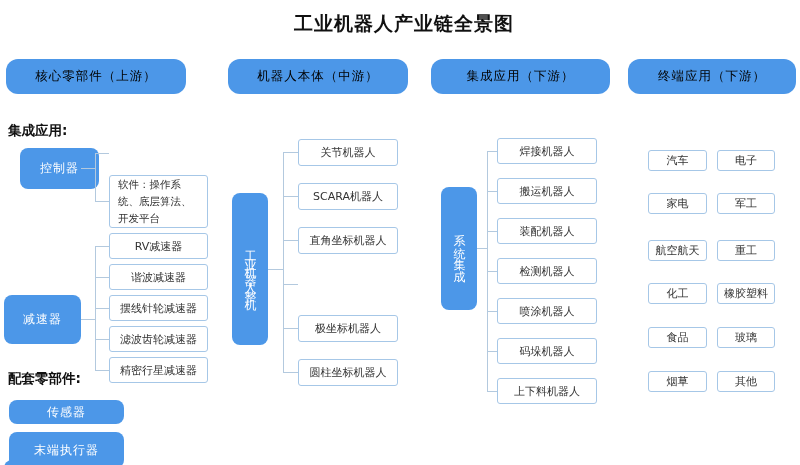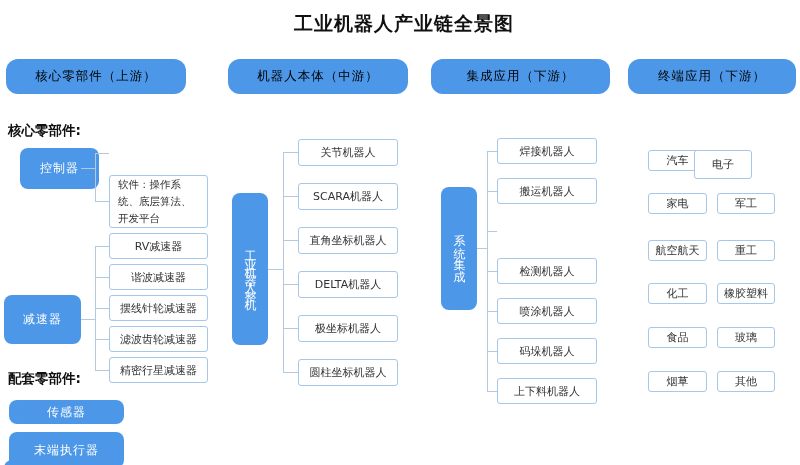--- a/index.html
+++ b/index.html
@@ -33,21 +33,21 @@
 
 <div id="stage">
 
   <div class="abs title">工业机器人产业链全景图</div>
 
   <div class="abs hdr" style="left:6px;top:59px;width:180px">核心零部件（上游）</div>
   <div class="abs hdr" style="left:228px;top:59px;width:180px">机器人本体（中游）</div>
   <div class="abs hdr" style="left:431px;top:59px;width:179px">集成应用（下游）</div>
   <div class="abs hdr" style="left:628px;top:59px;width:168px">终端应用（下游）</div>
 
-  <div class="abs lbl" style="left:8px;top:122px">核心零部件:</div>
+  <div class="abs lbl" style="left:8px;top:122px">集成应用:</div>
 
   <div class="abs bluebox" style="left:20px;top:148px;width:79px;height:41px">控制器</div>
   <div class="abs wbox wbox-left" style="left:109px;top:175px;width:99px;height:53px">软件：操作系统、底层算法、开发平台</div>
 
 
   <div class="abs bluebox" style="left:4px;top:295px;width:77px;height:49px">减速器</div>
   <div class="abs wbox" style="left:109px;top:233px;width:99px;height:26px">RV减速器</div>
   <div class="abs wbox" style="left:109px;top:264px;width:99px;height:26px">谐波减速器</div>
   <div class="abs wbox" style="left:109px;top:295px;width:99px;height:26px">摆线针轮减速器</div>
   <div class="abs wbox" style="left:109px;top:326px;width:99px;height:26px">滤波齿轮减速器</div>
@@ -55,34 +55,34 @@
 
   <div class="abs lbl" style="left:8px;top:370px">配套零部件:</div>
   <div class="abs bluebox" style="left:9px;top:400px;width:115px;height:24px">传感器</div>
   <div class="abs bluebox" style="left:9px;top:432px;width:115px;height:36px">末端执行器</div>
   <div class="abs bluebox" style="left:4px;top:460px;width:77px;height:28px"></div>
 
   <div class="abs trunk trunk-mid" style="left:232px;top:193px;width:36px;height:152px">工业机器人整机</div>
   <div class="abs wbox" style="left:298px;top:139px;width:100px;height:27px">关节机器人</div>
   <div class="abs wbox" style="left:298px;top:183px;width:100px;height:27px">SCARA机器人</div>
   <div class="abs wbox" style="left:298px;top:227px;width:100px;height:27px">直角坐标机器人</div>
-  <div class="abs wbox" style="left:298px;top:271px;width:100px;height:27px">DELTA机器人</div>
   <div class="abs wbox" style="left:298px;top:315px;width:100px;height:27px">极坐标机器人</div>
   <div class="abs wbox" style="left:298px;top:359px;width:100px;height:27px">圆柱坐标机器人</div>
 
   <div class="abs trunk trunk-int" style="left:441px;top:187px;width:36px;height:123px">系统集成</div>
   <div class="abs wbox" style="left:497px;top:138px;width:100px;height:26px">焊接机器人</div>
   <div class="abs wbox" style="left:497px;top:178px;width:100px;height:26px">搬运机器人</div>
+  <div class="abs wbox" style="left:497px;top:218px;width:100px;height:26px">装配机器人</div>
   <div class="abs wbox" style="left:497px;top:258px;width:100px;height:26px">检测机器人</div>
   <div class="abs wbox" style="left:497px;top:298px;width:100px;height:26px">喷涂机器人</div>
   <div class="abs wbox" style="left:497px;top:338px;width:100px;height:26px">码垛机器人</div>
   <div class="abs wbox" style="left:497px;top:378px;width:100px;height:26px">上下料机器人</div>
 
   <div class="abs wbox" style="left:648px;top:150px;width:59px;height:21px">汽车</div>
-  <div class="abs wbox" style="left:694px;top:150px;width:58px;height:29px">电子</div>
+  <div class="abs wbox" style="left:717px;top:150px;width:58px;height:21px">电子</div>
   <div class="abs wbox" style="left:648px;top:193px;width:59px;height:21px">家电</div>
   <div class="abs wbox" style="left:717px;top:193px;width:58px;height:21px">军工</div>
   <div class="abs wbox" style="left:648px;top:240px;width:59px;height:21px">航空航天</div>
   <div class="abs wbox" style="left:717px;top:240px;width:58px;height:21px">重工</div>
   <div class="abs wbox" style="left:648px;top:283px;width:59px;height:21px">化工</div>
   <div class="abs wbox" style="left:717px;top:283px;width:58px;height:21px">橡胶塑料</div>
   <div class="abs wbox" style="left:648px;top:327px;width:59px;height:21px">食品</div>
   <div class="abs wbox" style="left:717px;top:327px;width:58px;height:21px">玻璃</div>
   <div class="abs wbox" style="left:648px;top:371px;width:59px;height:21px">烟草</div>
   <div class="abs wbox" style="left:717px;top:371px;width:58px;height:21px">其他</div>

